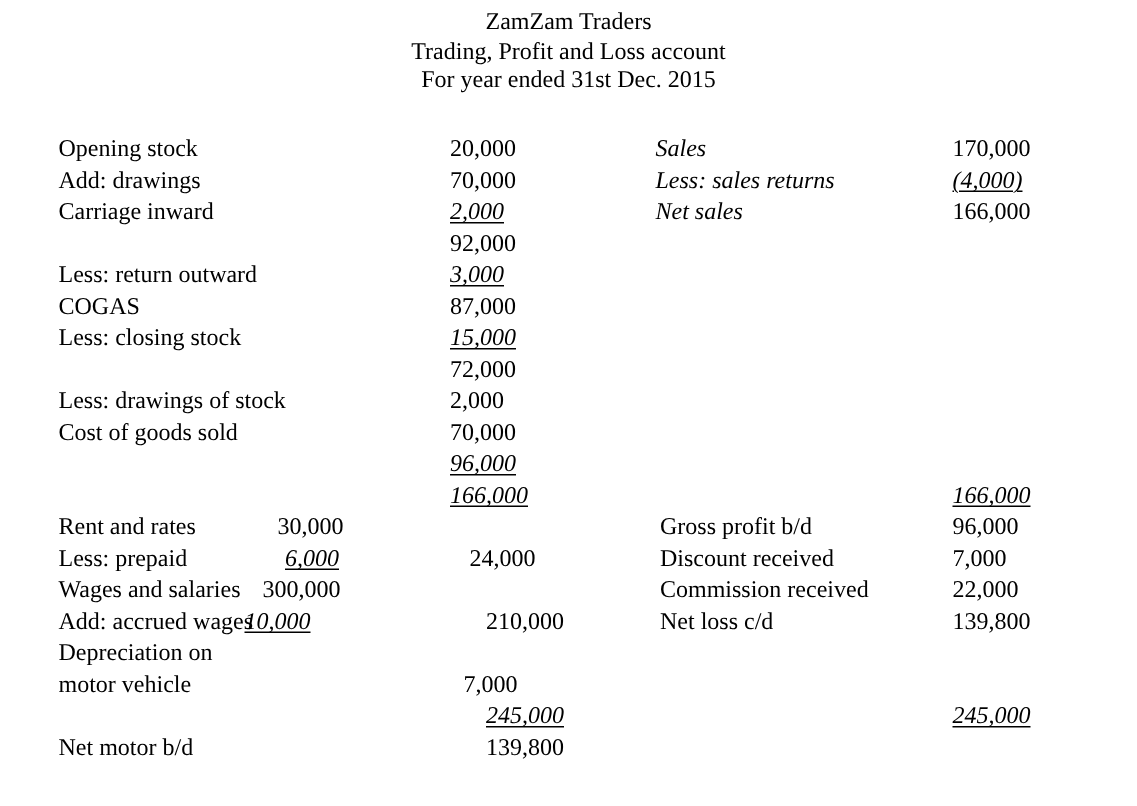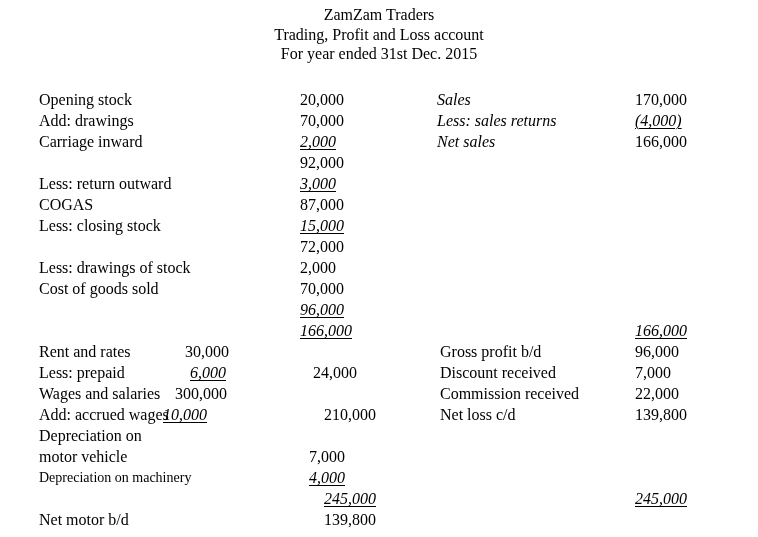--- a/index.html
+++ b/index.html
@@ -129,24 +129,20 @@
 
     <div class="row">
       <span class="ll">Depreciation on</span>
     </div>
 
     <div class="row">
       <span class="ll">motor vehicle</span>
       <span style="left:309px">7,000</span>
     </div>
 
-    <div class="row">
-      <span class="ll small">Depreciation on machinery</span>
-      <span class="u" style="left:309px">4,000</span>
-    </div>
 
     <div class="row">
       <span class="lb u">245,000</span>
       <span class="ra u">245,000</span>
     </div>
 
     <div class="row">
       <span class="ll">Net motor b/d</span>
       <span class="lb">139,800</span>
     </div>

